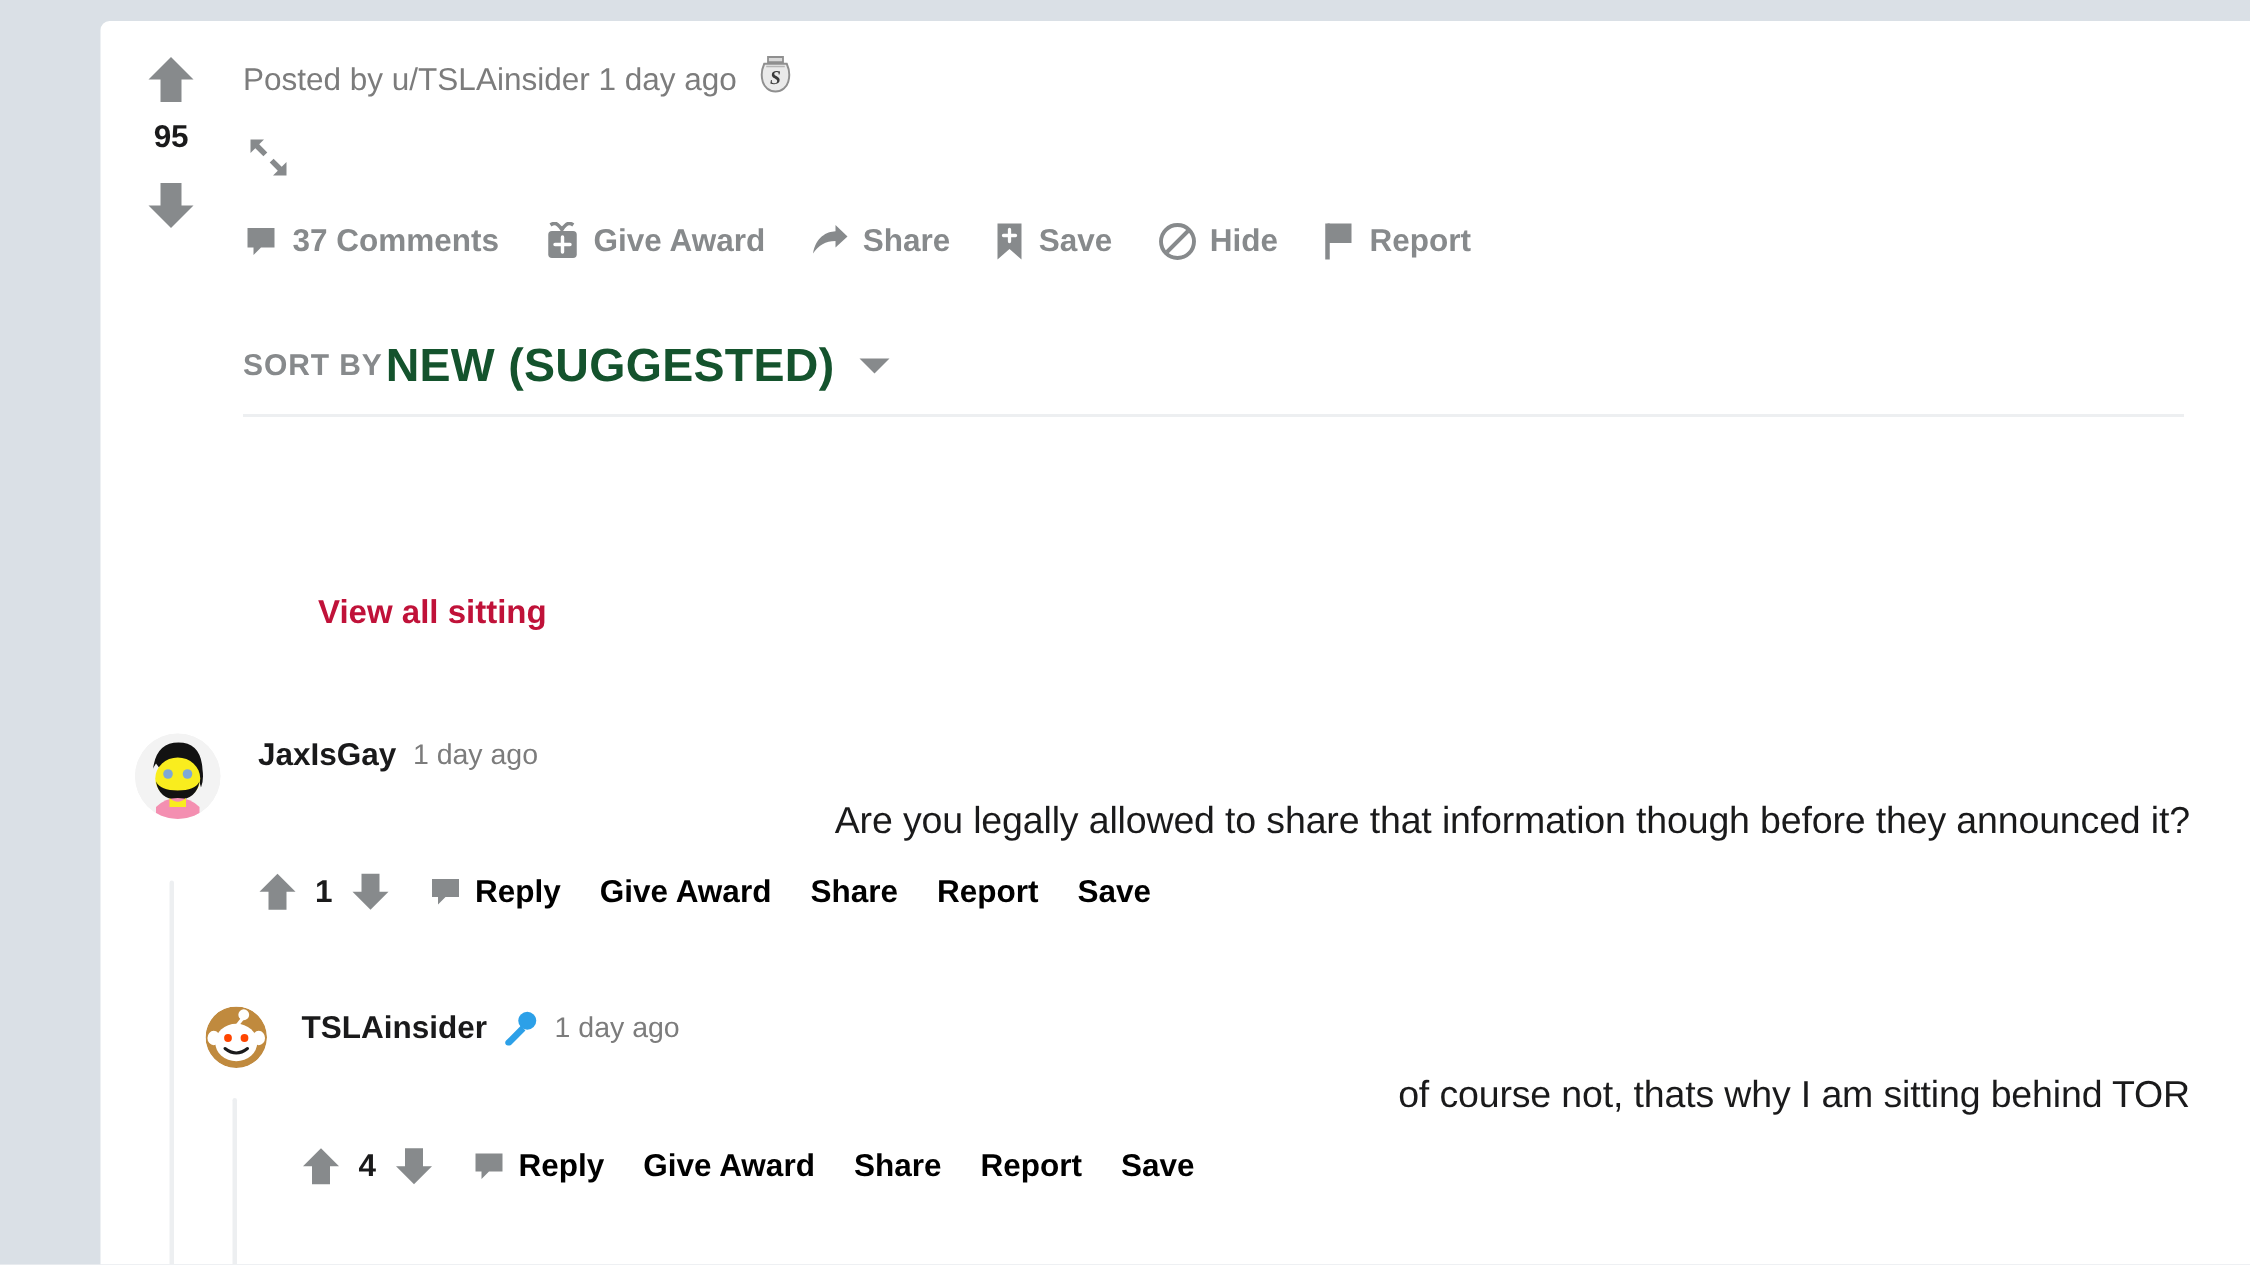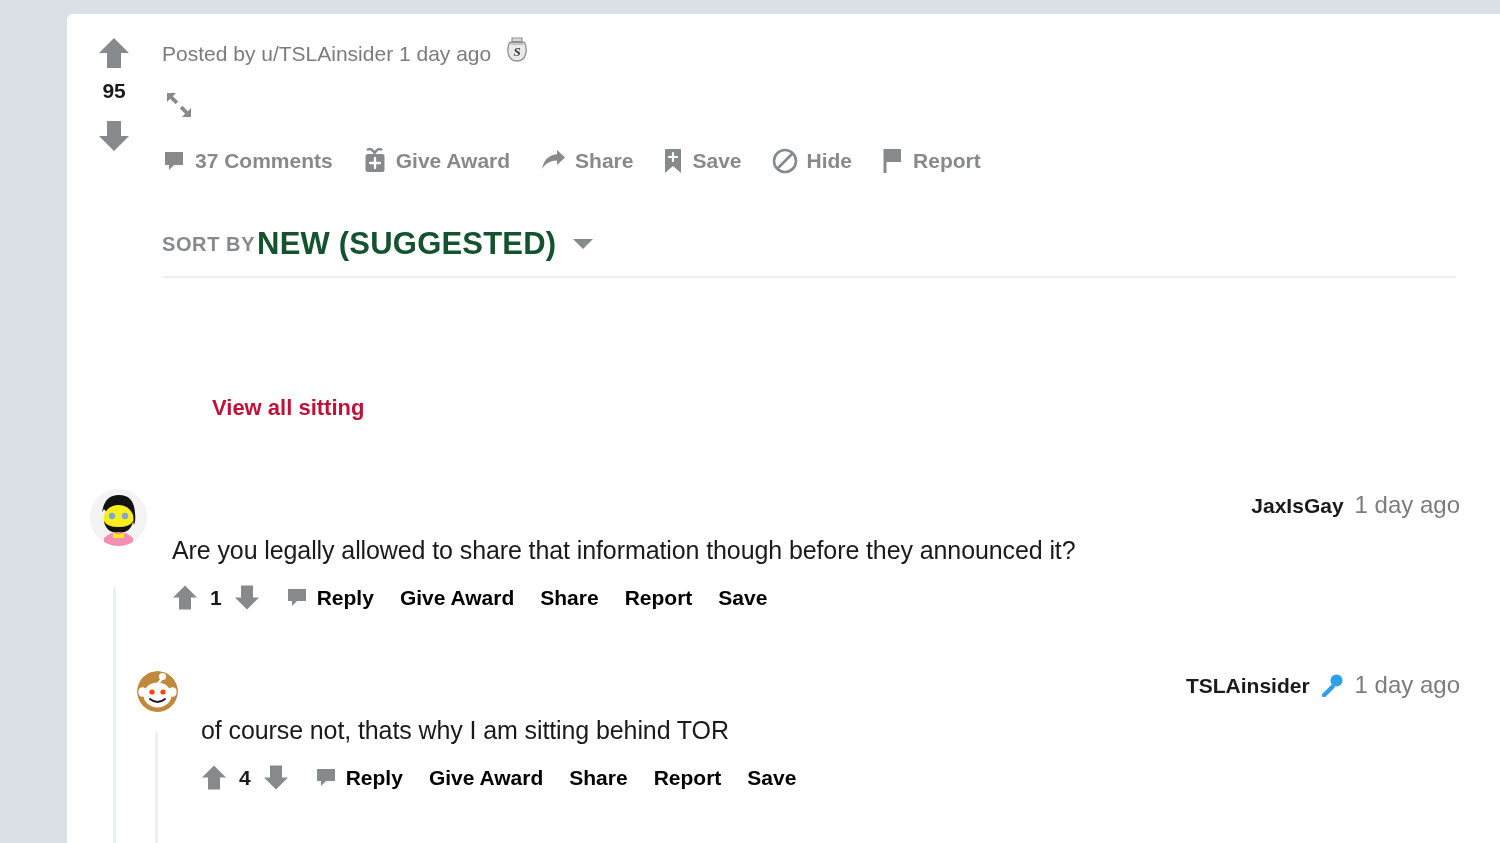--- a/index.html
+++ b/index.html
@@ -166,41 +166,41 @@
     position: absolute;
     border-radius: 50%;
     overflow: hidden;
     background: #f2f2f2;
   }
 
   .comment-head {
     display: flex;
     align-items: center;
     line-height: 1;
-    justify-content: flex-end;
   }
   .comment-author {
     font-size: 21px;
     font-weight: bold;
     color: #1a1a1b;
     cursor: pointer;
   }
   .comment-author.plain { font-weight: 600; }
   .op-mic { margin-left: 10px; display: inline-flex; align-items: center; }
   .comment-time {
-    font-size: 24px;
+    font-size: 19px;
     color: #7c7c7c;
     margin-left: 11px;
   }
   .comment-body {
     font-size: 25px;
     color: #1a1a1b;
     line-height: 1.25;
     margin-top: 18px;
     letter-spacing: -0.1px;
+    text-align: right;
   }
 
   .comment-actions {
     display: flex;
     align-items: center;
     margin-top: 18px;
   }
   .ca-arrow { display: inline-flex; align-items: center; cursor: pointer; }
   .ca-score {
     font-size: 21px;

